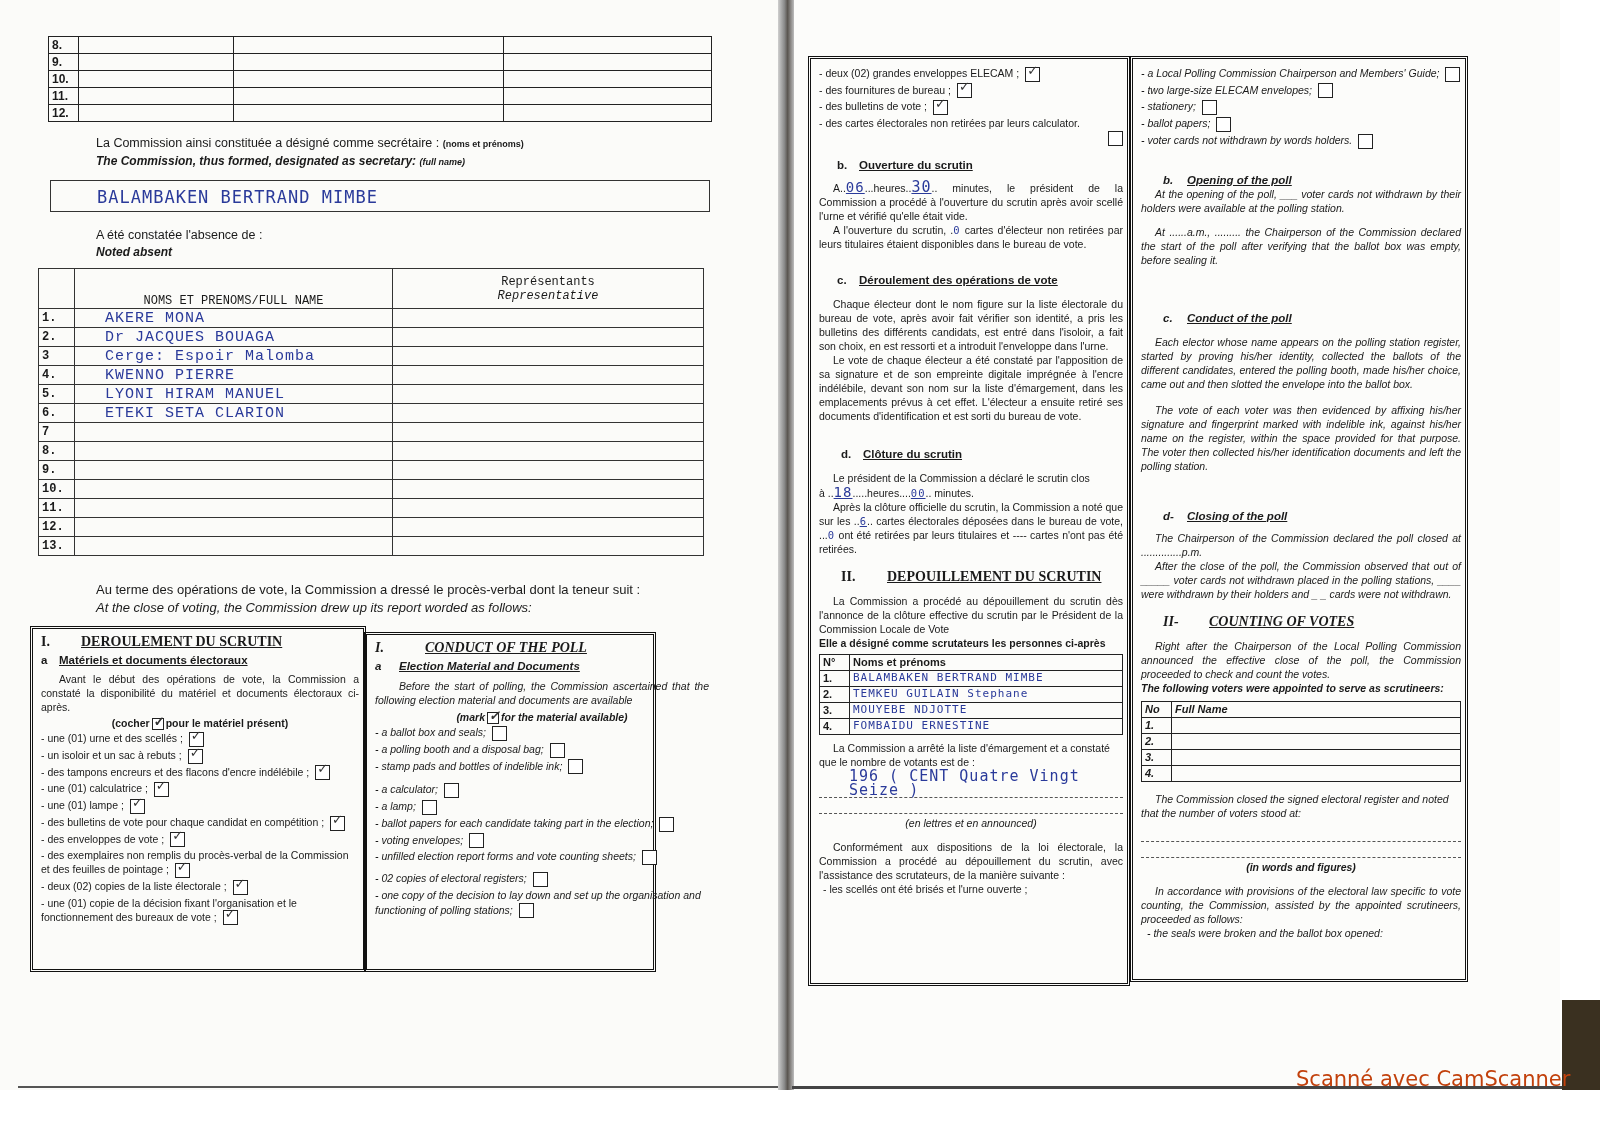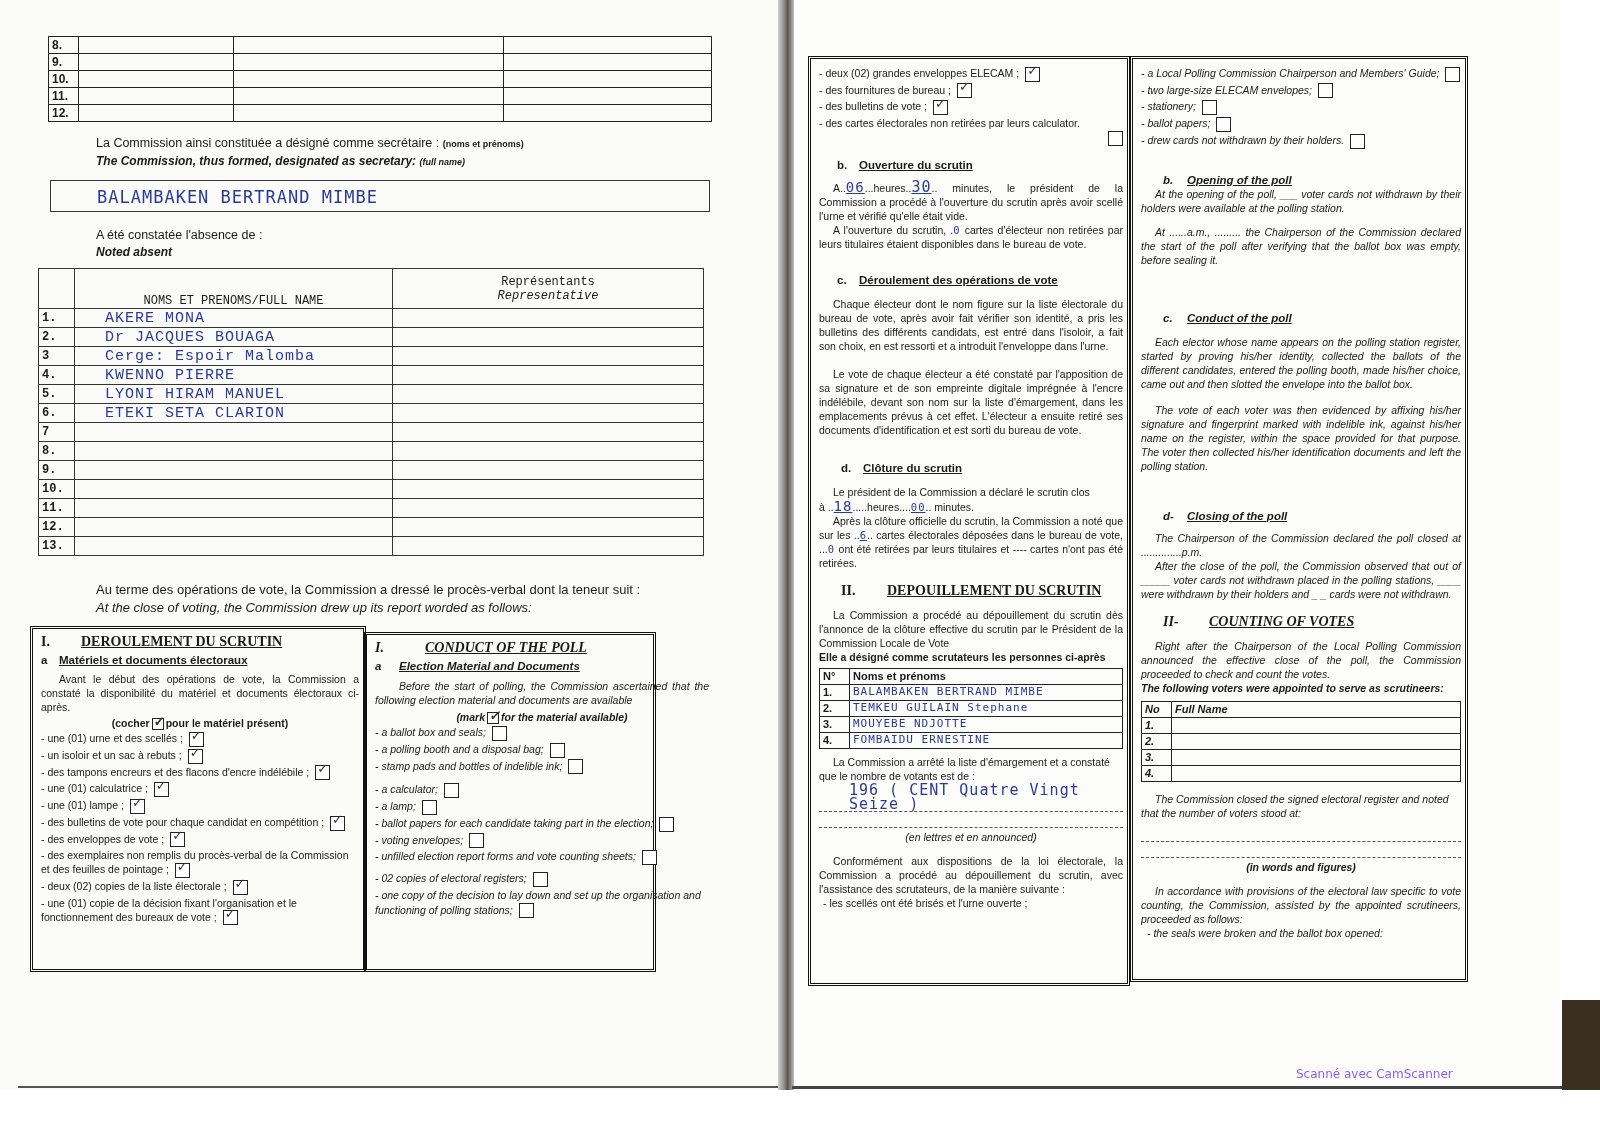--- a/index.html
+++ b/index.html
@@ -44,21 +44,21 @@
   .just { text-align: justify; }
   ul.items { list-style: none; }
   ul.items li { margin: 1px 0; }
   ul.items li::before { content: "- "; }
 
   .mini-table { border-collapse: collapse; width: 100%; }
   .mini-table td { border: 1px solid #222; height: 16px; font-size: 11px; padding-left: 3px; }
   .mini-table td.n { width: 30px; font-weight: bold; }
   .mini-table td.h { font-weight: bold; }
 
-  .footer-brand { position: absolute; left: 1296px; top: 1067px; font-size: 12px; color: #8b5cf6; font-family: "DejaVu Sans", sans-serif; }
+  .footer-brand { position: absolute; left: 1296px; top: 1067px; font-size: 21px; color: #c2410c; font-family: "DejaVu Sans", sans-serif; }
   .dash-line { border-bottom: 1px dashed #555; height: 14px; margin: 2px 0; }
 </style>
 </head>
 <body>
 
 <div class="page page-left"></div>
 <div class="page page-right"></div>
 <div class="spine"></div>
 <div class="bottom-edge"></div>
 <div class="bottom-edge-r"></div>
@@ -265,21 +265,21 @@
       <span>A</span>..<span class="hand u" style="font-size:14px">06</span>...<span>heures</span>..<span class="hand u" style="font-size:15px">30</span>.. <span>minutes, le président de la Commission a procédé à l'ouverture du scrutin après avoir scellé l'urne et vérifié qu'elle était vide.</span>
     </div>
     <div class="just" style="text-indent:14px">
       <span>A l'ouverture du scrutin,</span> .<span class="hand">0</span> <span>cartes d'électeur non retirées par leurs titulaires étaient disponibles dans le bureau de vote.</span>
     </div>
 
     <div class="sub-head" style="margin-top:22px;padding-left:18px">
       <span style="text-decoration:none;display:inline-block;width:22px">c.</span><span>Déroulement des opérations de vote</span>
     </div>
     <div class="just" style="margin-top:10px;text-indent:14px">Chaque électeur dont le nom figure sur la liste électorale du bureau de vote, après avoir fait vérifier son identité, a pris les bulletins des différents candidats, est entré dans l'isoloir, a fait son choix, en est ressorti et a introduit l'enveloppe dans l'urne.</div>
-    <div class="just" style="margin-top:14px;text-indent:14px">Le vote de chaque électeur a été constaté par l'apposition de sa signature et de son empreinte digitale imprégnée à l'encre indélébile, devant son nom sur la liste d'émargement, dans les emplacements prévus à cet effet. L'électeur a ensuite retiré ses documents d'identification et est sorti du bureau de vote.</div>
+    <div class="just" style="text-indent:14px">Le vote de chaque électeur a été constaté par l'apposition de sa signature et de son empreinte digitale imprégnée à l'encre indélébile, devant son nom sur la liste d'émargement, dans les emplacements prévus à cet effet. L'électeur a ensuite retiré ses documents d'identification et est sorti du bureau de vote.</div>
 
     <div class="sub-head" style="margin-top:24px;padding-left:22px">
       <span style="text-decoration:none;display:inline-block;width:22px">d.</span><span>Clôture du scrutin</span>
     </div>
     <div style="margin-top:10px;text-indent:14px">Le président de la Commission a déclaré le scrutin clos</div>
     <div>
       <span>à</span> ..<span class="hand u" style="font-size:14px">18</span>.....<span>heures</span>....<span class="hand u">00</span>.. <span>minutes.</span>
     </div>
     <div class="just" style="text-indent:14px">
       <span>Après la clôture officielle du scrutin, la Commission a noté que sur les</span> ..<span class="hand u">6</span>.. <span>cartes électorales déposées dans le bureau de vote,</span> ...<span class="hand">0</span> <span>ont été retirées par leurs titulaires et</span> ---- <span>cartes n'ont pas été retirées.</span>
@@ -323,21 +323,21 @@
   </div>
 </div>
 
 <div class="box" style="left:1130px;top:56px;width:338px;height:926px;">
   <div class="col-txt it" style="left:8px;top:6px;width:320px;font-size:10.5px;line-height:14px">
     <ul class="items">
       <li><span>a Local Polling Commission Chairperson and Members' Guide;</span><span class="cb"></span></li>
       <li><span>two large-size ELECAM envelopes;</span><span class="cb"></span></li>
       <li><span>stationery;</span><span class="cb"></span></li>
       <li><span>ballot papers;</span><span class="cb"></span></li>
-      <li><span>drew cards not withdrawn by their holders.</span><span class="cb"></span></li>
+      <li><span>voter cards not withdrawn by words holders.</span><span class="cb"></span></li>
     </ul>
 
     <div class="sub-head" style="margin-top:24px;padding-left:22px">
       <span style="text-decoration:none;display:inline-block;width:24px">b.</span><span>Opening of the poll</span>
     </div>
     <div class="just" style="text-indent:14px">At the opening of the poll, ___ voter cards not withdrawn by their holders were available at the polling station.</div>
     <div class="just" style="margin-top:10px;text-indent:14px">At ......a.m., ......... the Chairperson of the Commission declared the start of the poll after verifying that the ballot box was empty, before sealing it.</div>
 
     <div class="sub-head" style="margin-top:44px;padding-left:22px">
       <span style="text-decoration:none;display:inline-block;width:24px">c.</span><span>Conduct of the poll</span>

